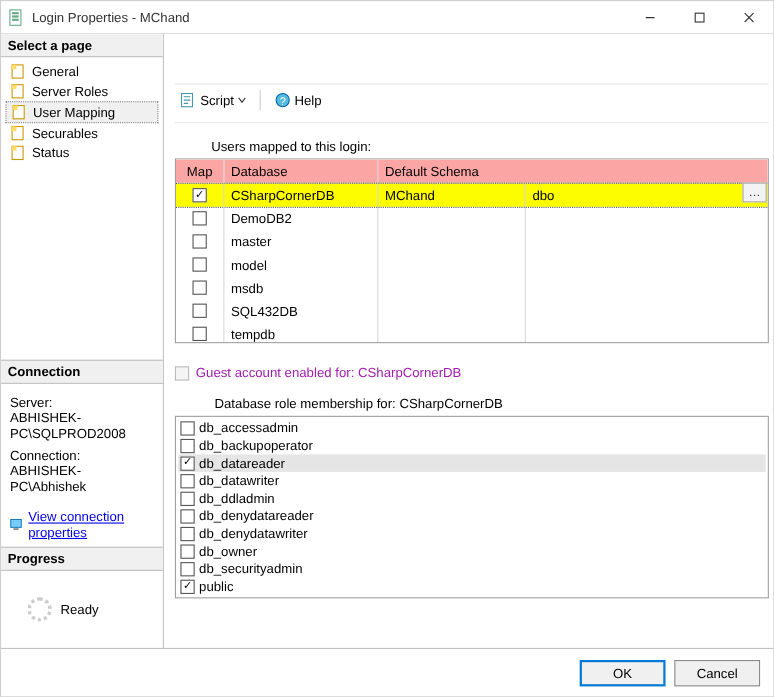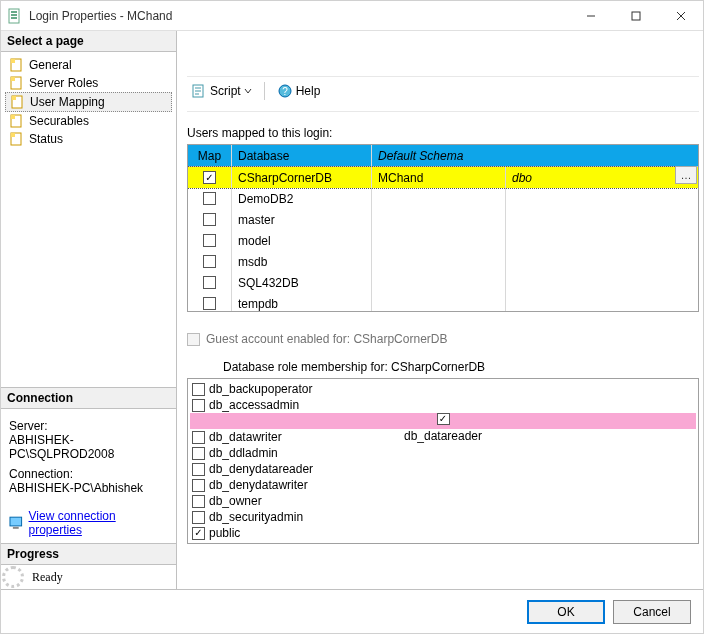--- a/index.html
+++ b/index.html
@@ -5,59 +5,59 @@
   * { box-sizing: border-box; margin: 0; padding: 0; }
   html, body { width: 704px; height: 634px; font-family: "Segoe UI", Tahoma, sans-serif; font-size: 12px; background: #fff; color: #000; }
   .window { width: 704px; height: 634px; border: 1px solid #d0d0d0; display: flex; flex-direction: column; position: relative; background: #fff; }
   .titlebar { height: 30px; display: flex; align-items: center; padding-left: 6px; border-bottom: 1px solid #e0e0e0; }
   .titlebar-icon { width: 16px; height: 16px; margin-right: 6px; }
   .titlebar-text { flex: 1; font-size: 12px; color: #333; }
   .winbtns { display: flex; height: 100%; }
   .winbtn { width: 45px; display: flex; align-items: center; justify-content: center; color: #444; }
   .winbtn svg { width: 10px; height: 10px; stroke: #333; stroke-width: 1; fill: none; }
   .body { flex: 1; display: flex; min-height: 0; }
-  .sidebar { width: 176px; border-right: 1px solid #c0c0c0; display: flex; flex-direction: column; }
+  .sidebar { width: 148px; border-right: 1px solid #c0c0c0; display: flex; flex-direction: column; }
   .panel-header { font-weight: bold; padding: 3px 6px; border-top: 1px solid #c0c0c0; border-bottom: 1px solid #c0c0c0; background: #f0f0f0; }
   .panel-header.first { border-top: none; }
   .panel-body { padding: 4px 4px; }
   .nav-item { display: flex; align-items: center; padding: 1px 4px; gap: 4px; }
   .nav-item.selected { background: #f0f0f0; border: 1px dotted #888; }
   .nav-icon { width: 16px; height: 16px; flex-shrink: 0; }
   .nav-label { font-size: 12px; color: #000; }
   .spacer { flex: 1; }
   .link { color: #0000EE; text-decoration: underline; cursor: pointer; }
-  .progress-row { display: flex; align-items: center; gap: 8px; padding: 1px; font-family: Liberation Serif, serif; }
+  .progress-row { display: flex; align-items: center; gap: 8px; padding: 24px; }
   .spinner { width: 22px; height: 22px; border: 3px dotted #ccc; border-radius: 50%; }
   .main { flex: 1; display: flex; flex-direction: column; padding: 6px 4px 6px 10px; min-width: 0; justify-content: center; }
   .toolbar { display: flex; align-items: center; gap: 4px; padding: 4px 0 10px 0; border-top: 1px solid #e8e8e8; border-bottom: 1px solid #e8e8e8; margin-bottom: 14px; }
   .tbitem { display: flex; align-items: center; gap: 3px; padding: 2px 4px; }
   .tbicon { width: 16px; height: 16px; }
   .dropdown-caret { width: 8px; height: 8px; }
-  .section-label { margin-bottom: 4px; }
+  .section-label { margin-bottom: 4px; margin-left: 33px; }
   .grid { border: 1px solid #a0a0a0; height: 168px; overflow: hidden; }
   .grid-header, .grid-row { display: flex; align-items: stretch; }
   .grid-header { background: #fff; border-bottom: 1px solid #c0c0c0; }
   .gh, .gc { border-right: 1px solid #d8d8d8; padding: 2px 6px; height: 21px; display: flex; align-items: center; overflow: hidden; white-space: nowrap; }
-  .gh { font-weight: normal; background: #0ea5e9; }
+  .gh { font-weight: normal; background: #fca5a5; }
   .col-map { width: 44px; justify-content: center; position: relative; }
   .col-db  { width: 140px; }
   .col-user{ width: 134px; }
-  .col-sch { flex: 1; border-right: none; font-style: italic; }
+  .col-sch { flex: 1; border-right: none; }
   .grid-row { border-bottom: 0; }
   .grid-row.highlight { background: #fdfd00; outline: 1px dotted #555; }
   .chk { width: 13px; height: 13px; border: 1px solid #555; display: inline-flex; align-items: center; justify-content: center; background: #fff; }
   .chk.checked::after { content: "✓"; font-size: 10px; line-height: 1; color: #000; }
   .chk.disabled { border-color: #bbb; background: #f4f4f4; }
   .ellipsis-btn { width: 22px; height: 18px; border: 1px solid #aaa; background: #f3f3f3; display:flex; align-items:center; justify-content:center; font-size:11px; color:#333; position: absolute; }
   .browse-cell { position: relative; }
-  .guest-row { display: flex; align-items: center; gap: 6px; margin: 20px 0 14px 0; color: #737373; }
+  .guest-row { display: flex; align-items: center; gap: 6px; margin: 20px 0 14px 0; color: #a21caf; }
   .roles-label { margin-bottom: 4px; margin-left: 36px; }
   .roles-box { border: 1px solid #a0a0a0; height: 166px; overflow: hidden; padding: 2px; }
   .role-row { display: flex; align-items: center; gap: 4px; padding: 0 2px; height: 16px; }
-  .role-row.highlight { background: #f9a8d4; flex-direction: column; }
+  .role-row.highlight { background: #e5e5e5; }
   .footer { height: 44px; border-top: 1px solid #c0c0c0; display: flex; align-items: center; justify-content: flex-end; gap: 8px; padding: 0 12px; }
   .btn { min-width: 78px; height: 24px; border: 1px solid #8a8a8a; background: #f0f0f0; display: flex; align-items: center; justify-content: center; font-size: 12px; }
   .btn.primary { border: 2px solid #0078d7; }
   .conn-body { padding: 6px 8px; font-size: 12px; }
   .conn-body .lbl { margin-top: 4px; }
   .conn-body .val { margin-bottom: 6px; }
   .view-link-row { display:flex; align-items:center; gap:4px; margin-top:14px; }
   .monitor-icon { width:16px; height:16px; }
 </style>
 </head>
@@ -255,25 +255,25 @@
       <div class="guest-row">
         <span class="chk disabled"></span>
         <span>Guest account enabled for: CSharpCornerDB</span>
       </div>
 
       <div class="roles-label">Database role membership for: CSharpCornerDB</div>
       <div class="roles-box">
         <div id="roles-body">
             <div class="role-row">
               <span class="chk"></span>
+              <span>db_accessadmin</span>
+            </div>
+            <div class="role-row">
+              <span class="chk"></span>
               <span>db_backupoperator</span>
-            </div>
-            <div class="role-row">
-              <span class="chk"></span>
-              <span>db_accessadmin</span>
             </div>
             <div class="role-row highlight">
               <span class="chk checked"></span>
               <span>db_datareader</span>
             </div>
             <div class="role-row">
               <span class="chk"></span>
               <span>db_datawriter</span>
             </div>
             <div class="role-row">

